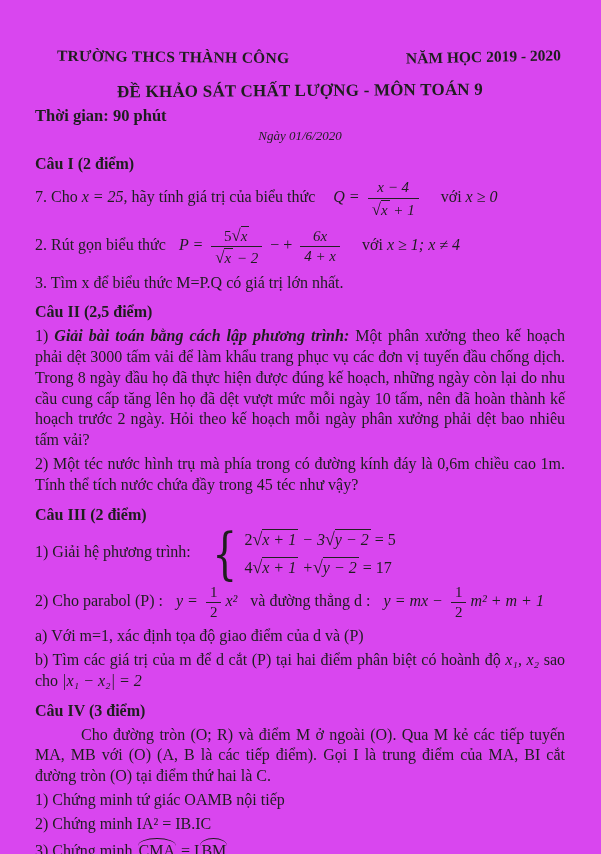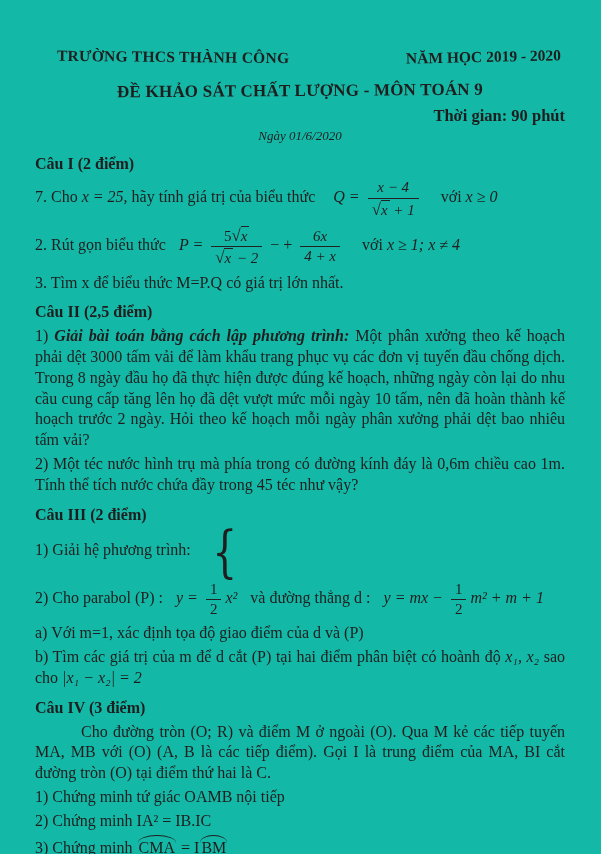--- a/index.html
+++ b/index.html
@@ -1,28 +1,28 @@
 <!DOCTYPE html>
 <html><head>
 <meta charset="utf-8">
 <style>
   html,body { margin:0; padding:0; background:#e9e9e9; }
   .page {
     position:relative; width:601px; height:854px; margin:0 auto;
-    background:#14b8a6; overflow:hidden; box-sizing:border-box;
+    background:#d946ef; overflow:hidden; box-sizing:border-box;
     padding:47px 36px 0 35px;
     font-family:"Liberation Serif","DejaVu Serif",serif;
     font-size:16px; line-height:1.3; color:#1e1e1e;
   }
   
   .hdr { display:flex; justify-content:space-between; font-weight:bold; font-size:15.5px; padding:0 4px 0 22px; }
   .hdr .school { transform:rotate(0.6deg); letter-spacing:0.3px; }
   .hdr .year   { transform:rotate(-1.2deg); }
   .title { text-align:center; font-weight:bold; font-size:17px; margin-top:13px; transform:rotate(-0.4deg); letter-spacing:0.2px; }
-  .sub1  { text-align:right; font-weight:bold; font-size:16.5px; margin-top:3px; }
+  .sub1  { text-align:left; font-weight:bold; font-size:16.5px; margin-top:3px; }
   .sub2  { text-align:center; font-style:italic; font-size:13px; margin-top:1px; }
   
   .sec-h { font-weight:bold; margin-top:9px; }
   .line  { margin-top:3px; }
   .just  { text-align:justify; margin-top:3px; }
   .mline { margin-top:3px; white-space:nowrap; }
   .mi    { font-style:italic; }
   .gap   { display:inline-block; width:10px; }
   .gap-s { display:inline-block; width:5px; }
   
@@ -101,20 +101,32 @@
     <span>Một phân xưởng theo kế hoạch phải dệt 3000 tấm vải để làm khẩu trang phục vụ các đơn vị tuyến đầu chống dịch. Trong 8 ngày đầu họ đã thực hiện được đúng kế hoạch, những ngày còn lại do nhu cầu cung cấp tăng lên họ đã dệt vượt mức mỗi ngày 10 tấm, nên đã hoàn thành kế hoạch trước 2 ngày. Hỏi theo kế hoạch mỗi ngày phân xưởng phải dệt bao nhiêu tấm vải?</span>
   </div>
   <div class="just">2) Một téc nước hình trụ mà phía trong có đường kính đáy là 0,6m chiều cao 1m. Tính thể tích nước chứa đầy trong 45 téc như vậy?</div>
 
   <div class="sec-h">Câu III (2 điểm)</div>
 
   <div class="mline">
     <span>1) Giải hệ phương trình:</span>
     <span class="sys">
       <span class="brace">{</span>
+      <span class="syslines">
+        <span>
+          <span>2</span><span class="sqrt"><span class="rad">x + 1</span></span>
+          <i class="mi">− 3</i><span class="sqrt"><span class="rad">y − 2</span></span>
+          <span>= 5</span>
+        </span>
+        <span>
+          <span>4</span><span class="sqrt"><span class="rad">x + 1</span></span>
+          <i class="mi">+</i><span class="sqrt"><span class="rad">y − 2</span></span>
+          <span>= 17</span>
+        </span>
+      </span>
     </span>
   </div>
 
   <div class="mline">
     <span>2) Cho parabol  (P) :</span>
     <span class="gap-s"></span>
     <i class="mi">y =</i>
     <span class="frac">
       <span class="num">1</span>
       <span class="den">2</span>

